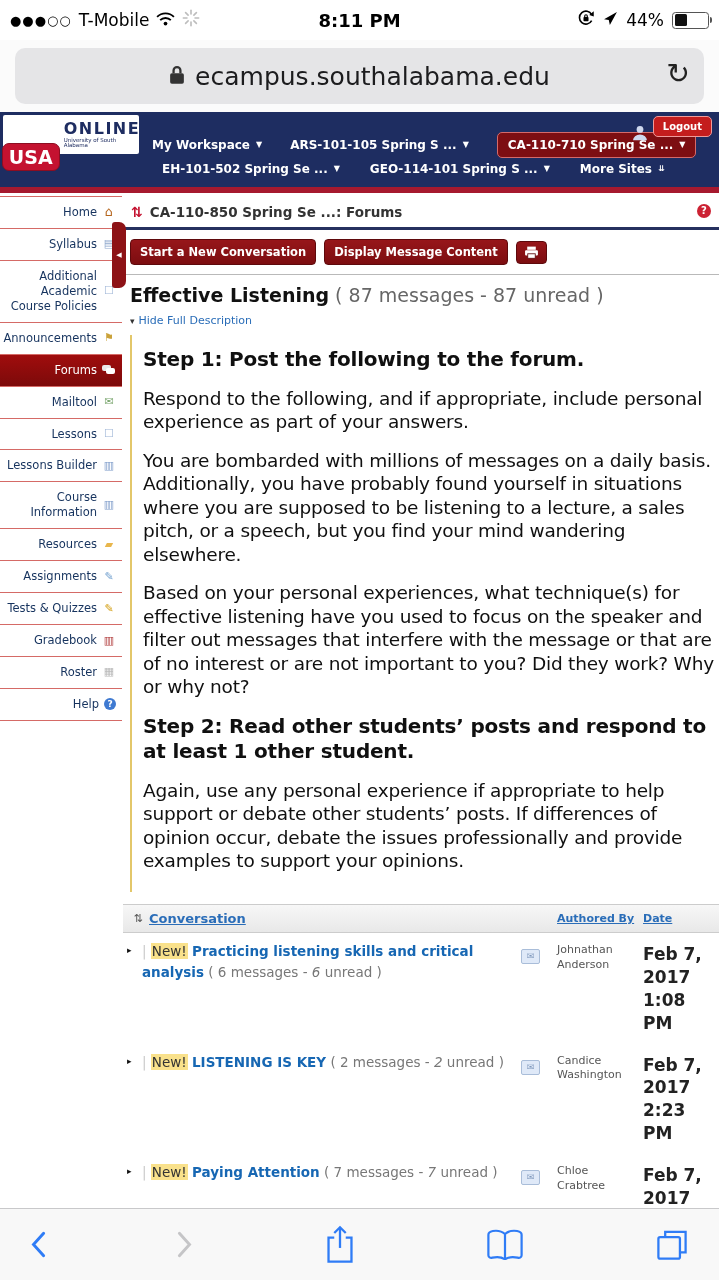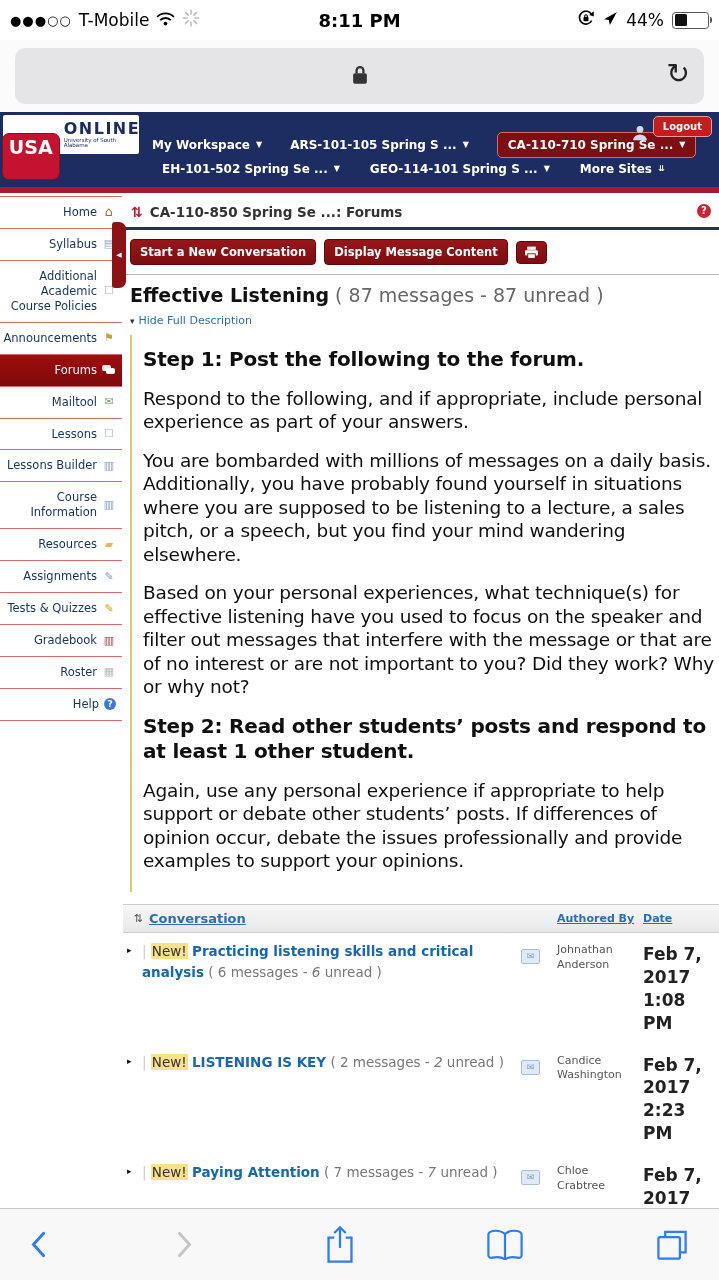--- a/index.html
+++ b/index.html
@@ -23,21 +23,21 @@
   
   .url-bar{position:absolute;top:40px;left:0;right:0;height:72px;background:#fbfbfb;
     border-bottom:1px solid #dcdcdc;display:flex;align-items:center;justify-content:center;}
   .url-field{width:689px;height:56px;background:#e5e5e7;border-radius:10px;position:relative;
     display:flex;align-items:center;justify-content:center;gap:10px;font-size:25px;color:#1c1c1e;}
   .url-reload{position:absolute;right:14px;top:9px;font-size:28px;color:#222;font-weight:400;}
   
   .navbar{position:absolute;top:112px;left:0;right:0;height:75px;background:#1e2d61;}
   .logo{position:absolute;left:3px;top:3px;width:136px;height:39px;background:#fff;border-radius:2px;
     display:flex;align-items:center;justify-content:center;gap:4px;}
-  .logo-usa{background:#c41230;color:#fff;font-weight:bold;font-size:19px;padding:2px 6px 21px;
+  .logo-usa{background:#c41230;color:#fff;font-weight:bold;font-size:19px;padding:2px 6px 2px;
     border-radius:7px;border:1.5px solid #8d0d22;margin-top:44px;}
   .logo-right{display:flex;flex-direction:column;line-height:1;}
   .logo-online{color:#1e2d61;font-weight:bold;font-size:16px;letter-spacing:1.5px;}
   .logo-sub{color:#1e2d61;font-size:5.5px;margin-top:1px;}
   .tabs-row{position:absolute;left:152px;display:flex;align-items:center;gap:28px;height:30px;}
   #tabs-row1{top:18px;align-items:center;}
   #tabs-row2{top:42px;left:162px;gap:30px;}
   .tab{color:#fff;font-weight:bold;font-size:12px;display:flex;align-items:center;gap:6px;white-space:nowrap;cursor:pointer;}
   .tab-chevron{font-size:8px;line-height:1;}
   .tab.active{background:#7d0e12;border:1.5px solid #d46a6a;border-radius:5px;padding:5px 10px;}
@@ -168,20 +168,21 @@
       </span>
   </div>
 </div>
 
 <div class="url-bar">
   <div class="url-field">
     <span><svg width="16" height="21" viewBox="0 0 14 18">
           <rect x="1" y="8" width="12" height="9" rx="1.5" fill="#333"></rect>
           <path d="M4 8 V5.5 a3 3 0 0 1 6 0 V8" stroke="#333" stroke-width="2" fill="none"></path>
         </svg></span>
+    <span>ecampus.southalabama.edu</span>
     <span class="url-reload">↻</span>
   </div>
 </div>
 
 <div class="navbar">
   <div class="logo">
     <span class="logo-usa">USA</span>
     <span class="logo-right">
       <span class="logo-online">ONLINE</span>
       <span class="logo-sub">University of South Alabama</span>

